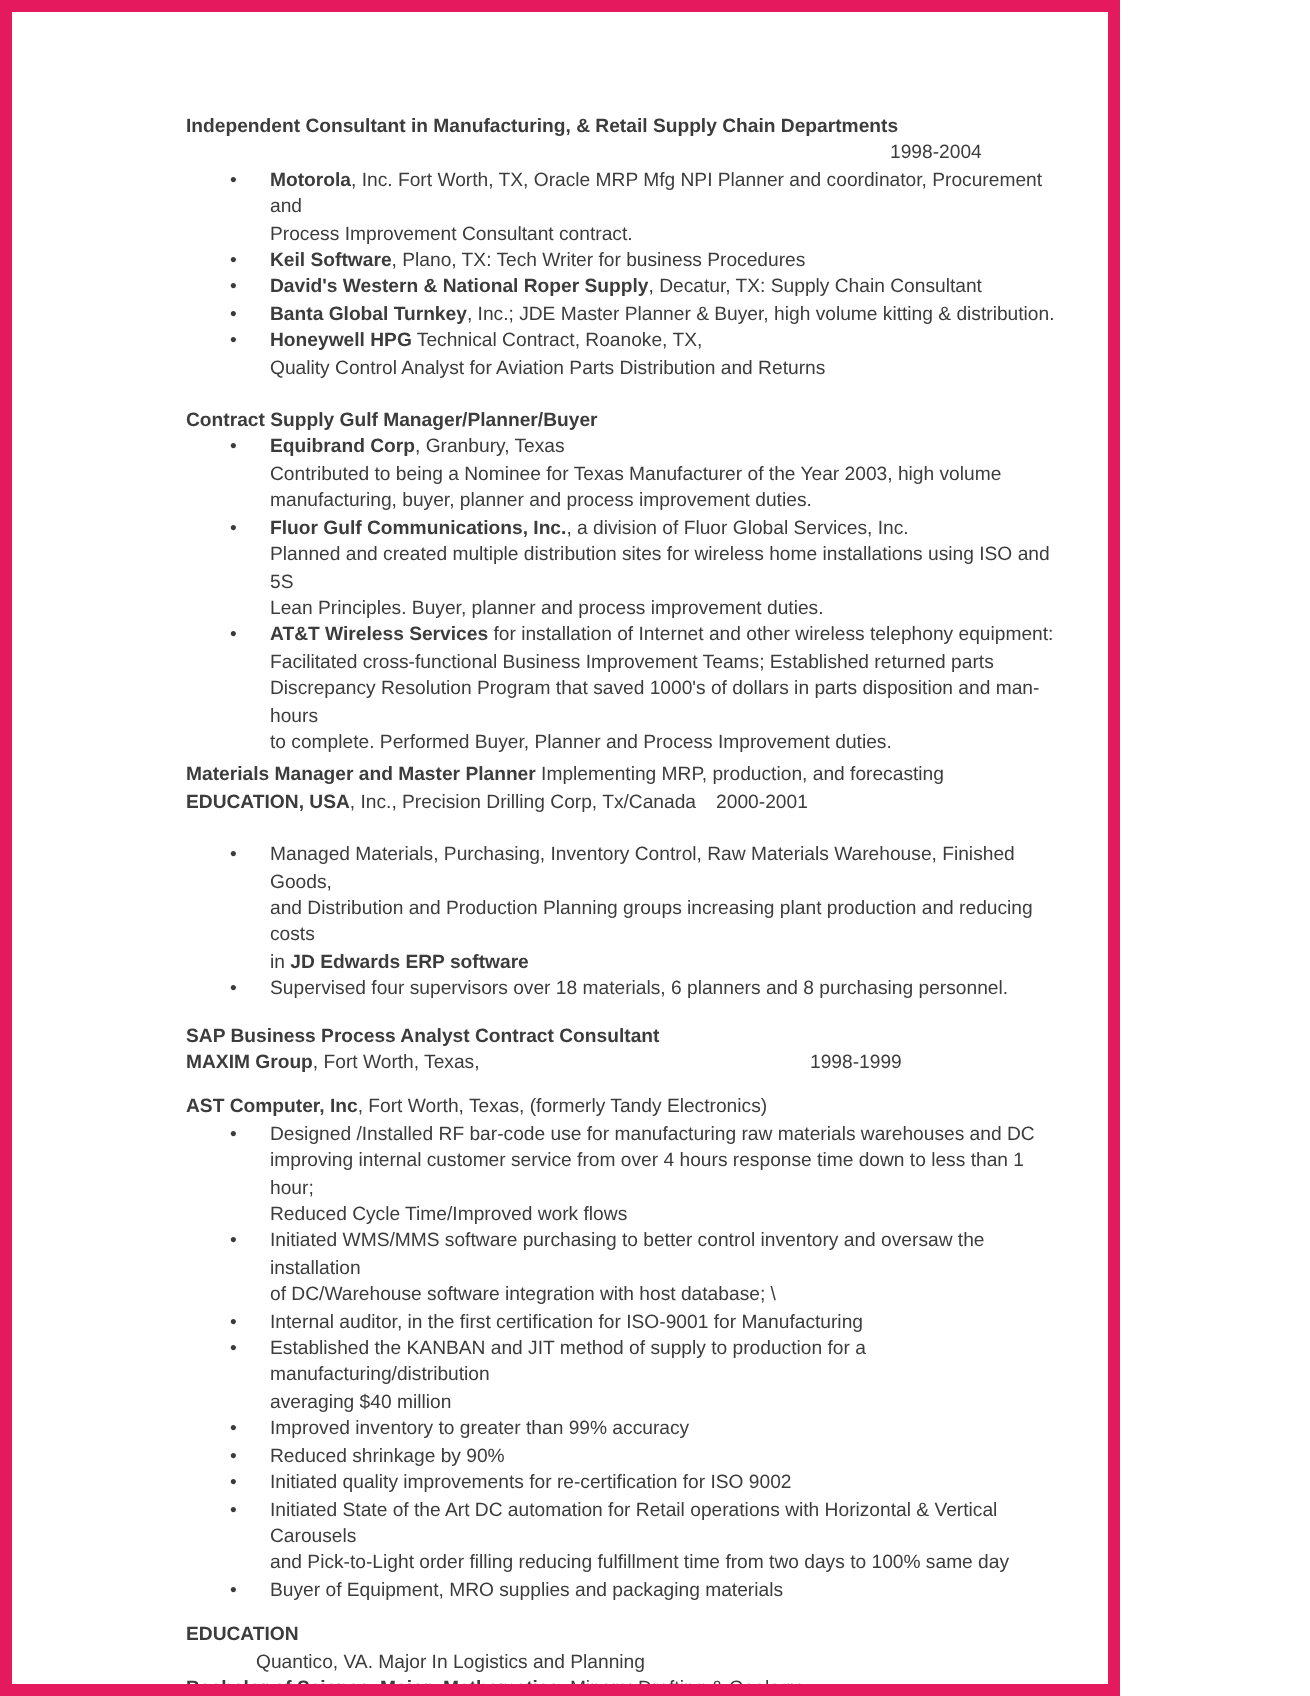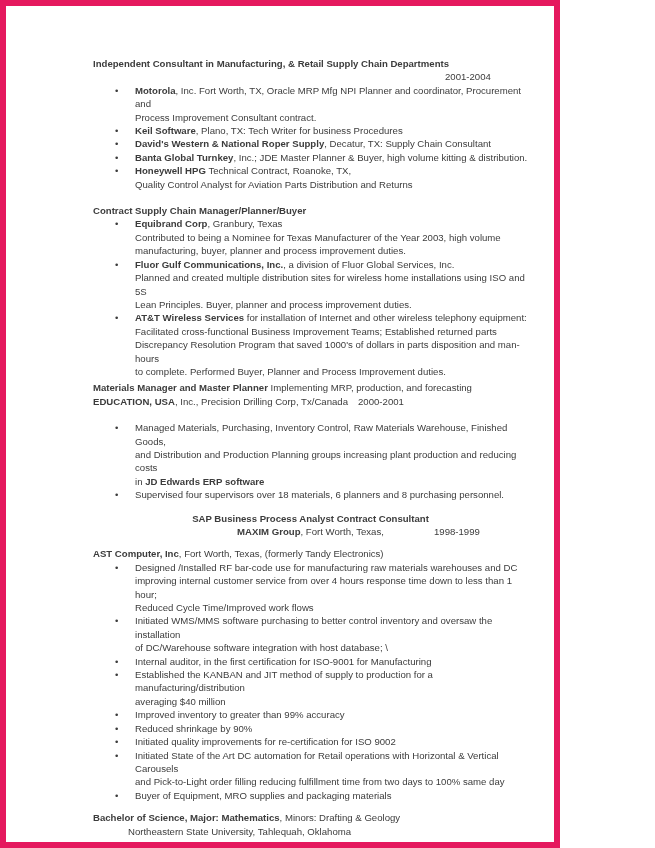--- a/index.html
+++ b/index.html
@@ -14,44 +14,44 @@
   .content {
     padding: 51px 26px 0 87px;
     font-family: "Liberation Sans", "DejaVu Sans", sans-serif;
     font-size: 9.6px;
     line-height: 13.4px;
     color: #3c3c3c;
   }
   .b { font-weight: 700; }
   .line { white-space: pre-wrap; }
   .rel { position: relative; }
-  .abs-date { position: absolute; left: 341px; top: 0; }
+  .abs-date { position: absolute; left: 312px; top: 0; }
   .date-line { padding-left: 352px; }
   .date-gap { margin-left: 10px; }
   .bullet-list { }
   .bullet-row { display: flex; margin-left: 22px; }
   .marker { flex: 0 0 20px; }
   .btext { flex: 1 1 auto; white-space: pre-wrap; }
   .sec2 { margin-top: 13px; }
   .sec3 { margin-top: 3px; }
   .sec3 .bullet-list { margin-top: 13px; }
-  .sec4 { margin-top: 10px; text-align: center; }
+  .sec4 { margin-top: 10px; }
   .sec5 { margin-top: 9px; }
   .sec-edu { margin-top: 9px; }
   .indent { padding-left: 35px; }
 </style>
 </head>
 <body>
 
 <div class="page" style="border-color: rgb(229, 25, 94); background: rgb(255, 255, 255);">
   <div class="content" style="color: rgb(60, 60, 60);">
 
     <section class="sec sec1">
       <div class="line b">Independent Consultant in Manufacturing, &amp; Retail Supply Chain Departments</div>
-      <div class="line date-line">2001-2004</div>
+      <div class="line date-line">1998-2004</div>
       <div class="bullet-list">
         <div class="bullet-row">
           <span class="marker">•</span>
           <span class="btext"><span class="b">Motorola</span><span>, Inc. Fort Worth, TX, Oracle MRP Mfg NPI Planner and coordinator, Procurement and
 Process Improvement Consultant contract.</span></span>
         </div>
         <div class="bullet-row">
           <span class="marker">•</span>
           <span class="btext"><span class="b">Keil Software</span><span>, Plano, TX: Tech Writer for business Procedures</span></span>
         </div>
@@ -65,21 +65,21 @@
         </div>
         <div class="bullet-row">
           <span class="marker">•</span>
           <span class="btext"><span class="b">Honeywell HPG</span><span> Technical Contract, Roanoke, TX,
 Quality Control Analyst for Aviation Parts Distribution and Returns</span></span>
         </div>
       </div>
     </section>
 
     <section class="sec sec2">
-      <div class="line b">Contract Supply Chain Manager/Planner/Buyer</div>
+      <div class="line b">Contract Supply Gulf Manager/Planner/Buyer</div>
       <div class="bullet-list">
         <div class="bullet-row">
           <span class="marker">•</span>
           <span class="btext"><span class="b">Equibrand Corp</span><span>, Granbury, Texas
 Contributed to being a Nominee for Texas Manufacturer of the Year 2003, high volume
 manufacturing, buyer, planner and process improvement duties.</span></span>
         </div>
         <div class="bullet-row">
           <span class="marker">•</span>
           <span class="btext"><span class="b">Fluor Gulf Communications, Inc.</span><span>, a division of Fluor Global Services, Inc.
@@ -159,18 +159,20 @@
 and Pick-to-Light order filling reducing fulfillment time from two days to 100% same day</span>
         </div>
         <div class="bullet-row">
           <span class="marker">•</span>
           <span class="btext">Buyer of Equipment, MRO supplies and packaging materials</span>
         </div>
       </div>
     </section>
 
     <section class="sec sec-edu">
+      <div class="line b">EDUCATION</div>
+      <div class="line indent">Quantico, VA. Major In Logistics and Planning</div>
       <div class="line"><span class="b">Bachelor of Science, Major: Mathematics</span><span>, Minors: Drafting &amp; Geology</span></div>
       <div class="line indent">Northeastern State University, Tahlequah, Oklahoma</div>
     </section>
 
   </div>
 </div>
 
 </body></html>

